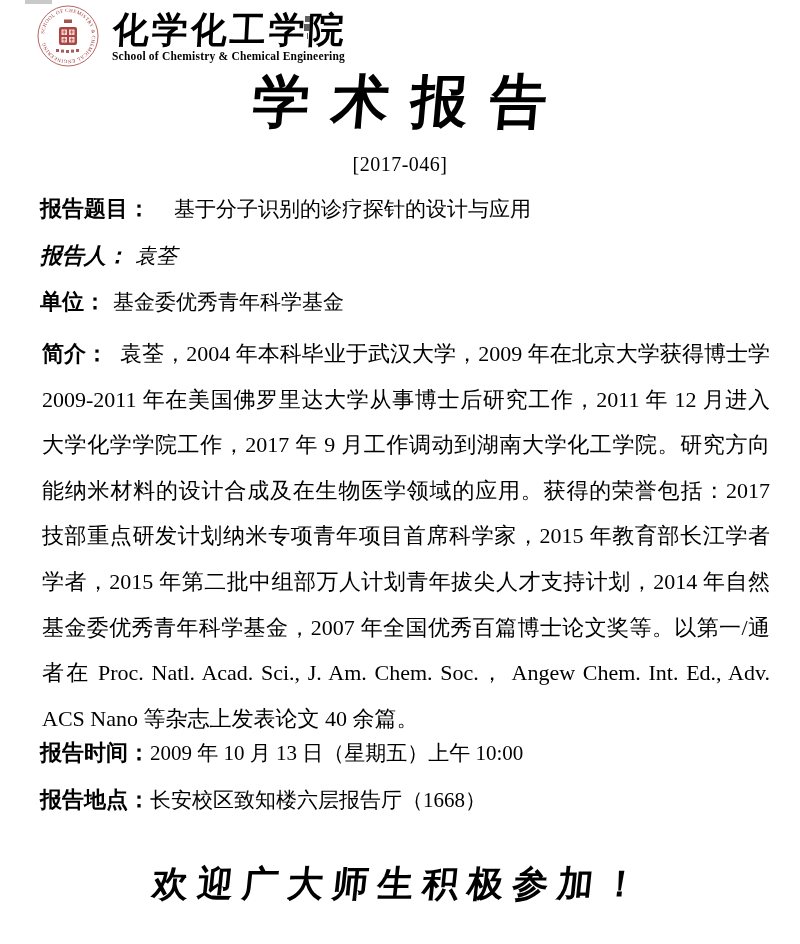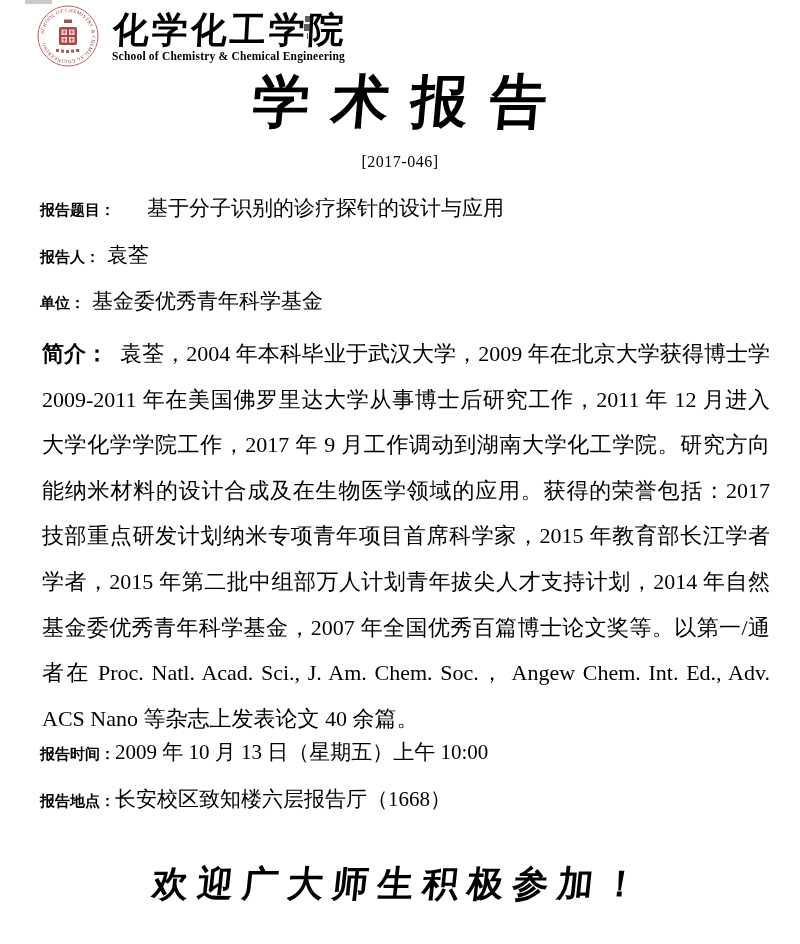--- a/index.html
+++ b/index.html
@@ -24,29 +24,29 @@
   .sig-a { width:5px; height:6px; margin:0 0 2px 1px; }
   .sig-b { width:6px; height:7px; }
   .sig-c { width:1px; height:6px; margin:2px 0 0 3px; }
 
   
   .main-title {
     position:absolute; top:66px; left:0; right:0; text-align:center;
     font-size:57px; font-weight:bold; letter-spacing:22px; padding-left:22px;
     transform:skewX(-5deg); line-height:72px;
   }
-  .doc-number { position:absolute; top:153px; left:0; right:0; text-align:center; font-size:16px; letter-spacing:0.5px; }
+  .doc-number { position:absolute; top:153px; left:0; right:0; text-align:center; font-size:20px; letter-spacing:0.5px; }
 
   
   .field-row { position:absolute; left:40px; font-size:21px; white-space:nowrap; }
-  .field-label { font-weight:bold; font-family:"Liberation Sans","DejaVu Sans",sans-serif; font-size:15px; }
+  .field-label { font-weight:bold; font-family:"Liberation Sans","DejaVu Sans",sans-serif; font-size:22px; }
   .row-title   { top:194px; }
-  .row-speaker { top:241px; }
+  .row-speaker { top:241px;font-style:italic; }
   .row-affil   { top:287px; }
-  .row-title .field-value { margin-left:32px; }
+  .row-title .field-value { margin-left:24px; }
   .row-speaker .field-value, .row-affil .field-value { margin-left:7px; }
 
   
   .intro { position:absolute; left:42px; top:331px; width:728px; font-size:22px; }
   .intro-line {
     height:45.6px; line-height:45.6px; overflow:hidden;
     text-align:justify; text-align-last:justify;
   }
   .intro-line.last { text-align-last:left; }
   .intro-label { font-weight:bold; font-family:"Liberation Sans","DejaVu Sans",sans-serif; margin-right:12px; }

